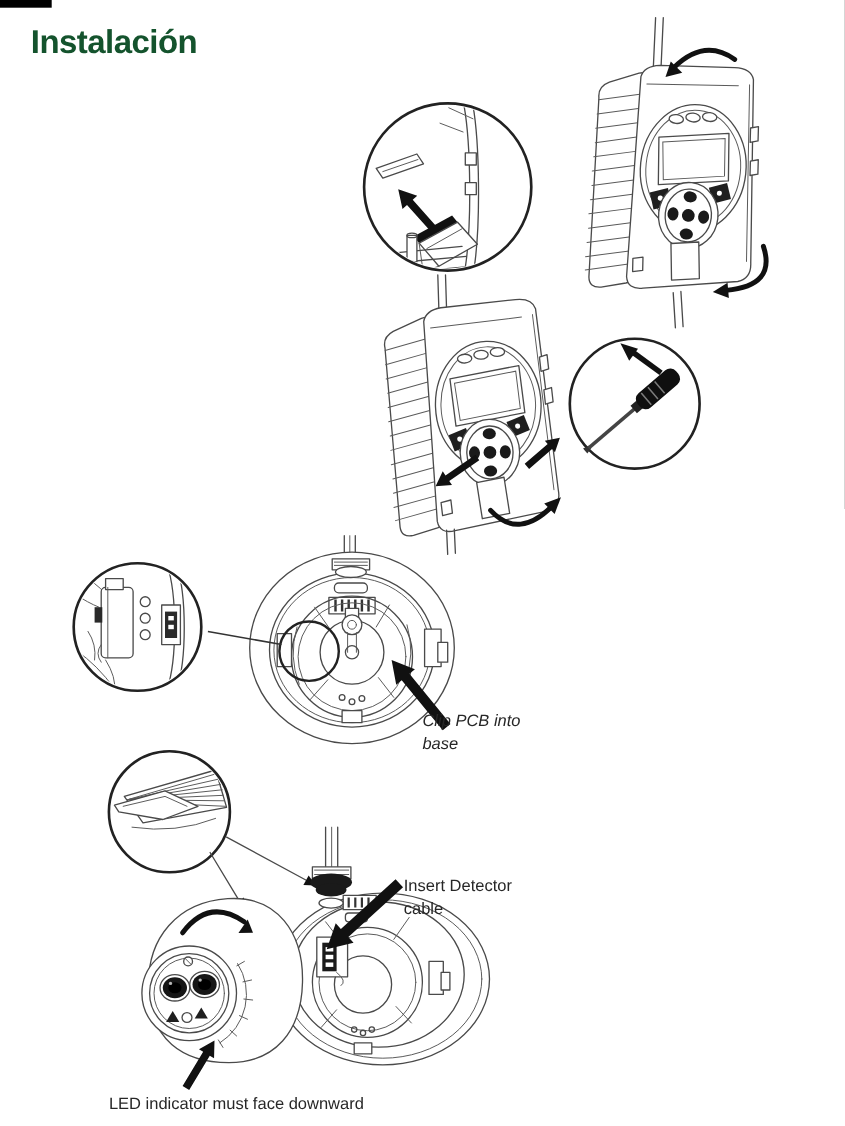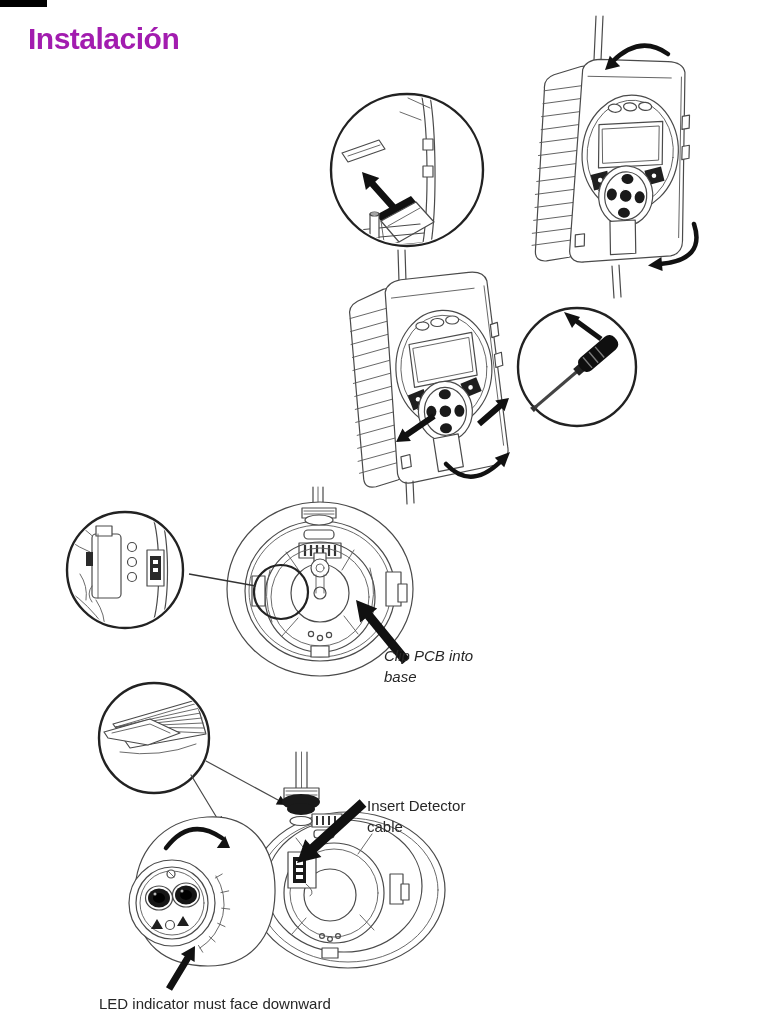--- a/index.html
+++ b/index.html
@@ -3,21 +3,21 @@
 <meta charset="utf-8">
 <style>
   html,body{margin:0;padding:0;background:#888;}
   .page{
     position:relative;width:768px;height:1024px;background:#ffffff;
     overflow:hidden;font-family:"Liberation Sans",sans-serif;margin:0 auto;
   }
   .corner-bar{position:absolute;left:0;top:0;width:47px;height:7px;background:#000;}
   .page-title{
     position:absolute;left:28px;top:22px;margin:0;
-    font-size:30px;font-weight:bold;color:#a21caf;letter-spacing:-0.5px;
+    font-size:30px;font-weight:bold;color:#14532d;letter-spacing:-0.5px;
   }
   .art{position:absolute;left:0;top:0;}
   .callout-label{
     position:absolute;font-size:15px;line-height:1.38;color:#272727;
   }
   .lbl-clip{left:384px;top:646px;width:110px;font-style:italic;}
   .lbl-cable{left:367px;top:796px;width:128px;}
   .lbl-led{left:99px;top:994px;white-space:nowrap;}
   svg .ln{fill:none;stroke:#4a4a4a;stroke-width:1.2;stroke-linecap:round;stroke-linejoin:round;}
   svg .lnw{fill:#fff;stroke:#4a4a4a;stroke-width:1.2;stroke-linejoin:round;}

